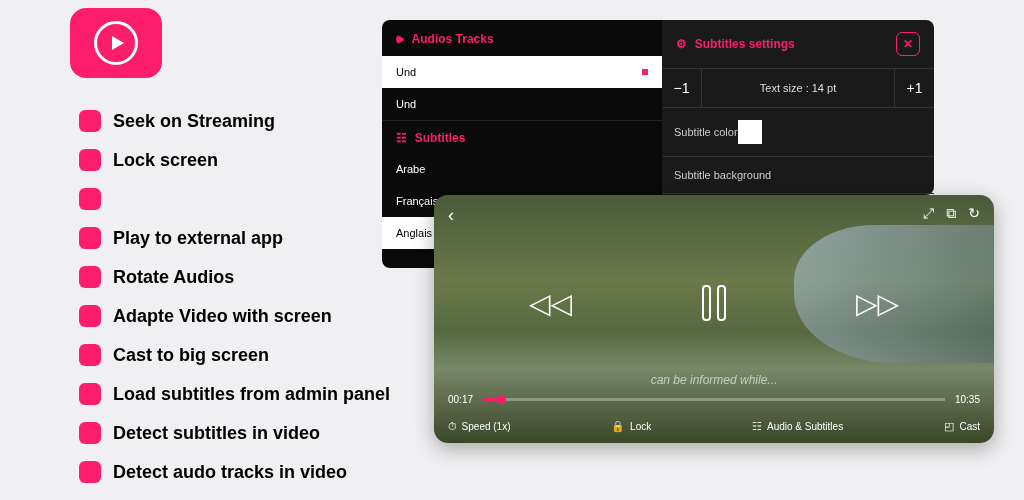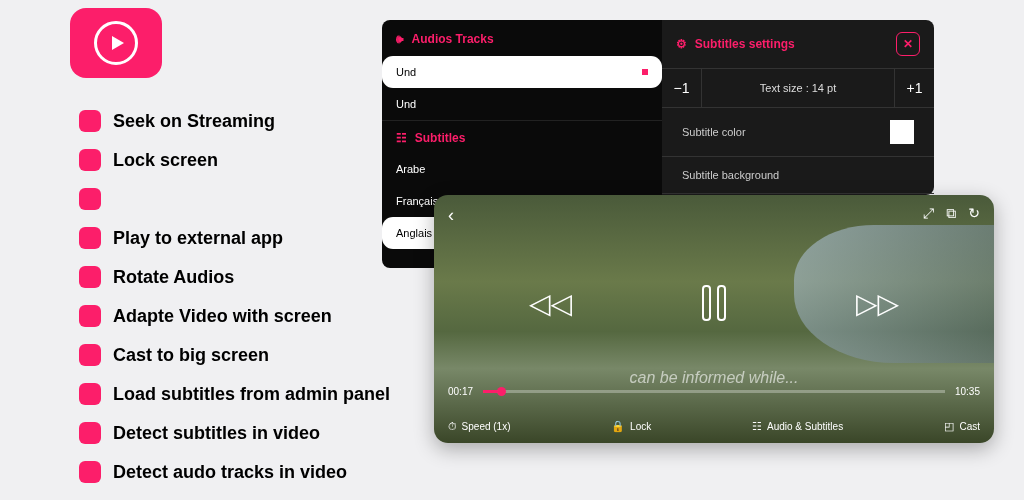--- a/index.html
+++ b/index.html
@@ -9,56 +9,56 @@
 .logo-inner { width: 44px; height: 44px; border: 3px solid #fff; border-radius: 50%; display: flex; align-items: center; justify-content: center; }
 .logo-play { width: 0; height: 0; border-left: 12px solid #fff; border-top: 7px solid transparent; border-bottom: 7px solid transparent; margin-left: 3px; }
 
 .features { position: absolute; top: 110px; left: 70px; display: flex; flex-direction: column; gap: 17px; }
 .feature-item { display: flex; align-items: center; gap: 12px; margin-left: 9px; }
 .bullet { width: 22px; height: 22px; background: #fc1e6a; border-radius: 6px; flex-shrink: 0; }
 .feature-text { font-size: 18px; font-weight: 700; color: #000; }
 
 .audio-panel { position: absolute; top: 20px; left: 382px; width: 280px; height: 248px; background: #0a0a0a; border-radius: 8px 0 0 8px; overflow: hidden; }
 .audio-header { padding: 12px 14px 10px; display: flex; align-items: center; gap: 8px; color: #fc1e6a; font-size: 12px; font-weight: 600; }
-.audio-item { padding: 10px 14px; color: #fff; font-size: 11px; display: flex; justify-content: space-between; align-items: center; border-radius: 11px; }
+.audio-item { padding: 10px 14px; color: #fff; font-size: 11px; display: flex; justify-content: space-between; align-items: center; }
 .audio-item.selected { background: #fff; color: #000; }
 .audio-dot { width: 6px; height: 6px; background: #fc1e6a; }
 .sub-header { padding: 10px 14px 8px; display: flex; align-items: center; gap: 8px; color: #fc1e6a; font-size: 12px; font-weight: 600; border-top: 1px solid #222; }
 
 .subtitle-panel { position: absolute; top: 20px; left: 662px; width: 272px; height: 175px; background: #1a1a1a; border-radius: 0 8px 8px 0; }
 .sub-header2 { padding: 12px 14px; display: flex; justify-content: space-between; align-items: center; }
 .sub-title { display: flex; align-items: center; gap: 8px; color: #fc1e6a; font-size: 12px; font-weight: 600; }
 .close-btn { width: 24px; height: 24px; border: 1.5px solid #fc1e6a; border-radius: 6px; display: flex; align-items: center; justify-content: center; color: #fc1e6a; font-size: 12px; font-weight: bold; cursor: pointer; }
 .size-row { display: flex; border-top: 1px solid #333; border-bottom: 1px solid #333; }
 .size-btn { width: 40px; height: 38px; display: flex; align-items: center; justify-content: center; color: #fff; font-size: 14px; border-right: 1px solid #333; cursor: pointer; }
 .size-btn:last-child { border-right: none; border-left: 1px solid #333; }
 .size-label { flex: 1; display: flex; align-items: center; justify-content: center; color: #ddd; font-size: 11px; }
-.setting-row { display: flex; justify-content: space-between; align-items: center; padding: 12px 20px; border-bottom: 1px solid #333; }
+.setting-row { display: flex; align-items: center; padding: 12px 12px; border-bottom: 1px solid #333; }
 .setting-label { color: #ccc; font-size: 11px; }
 .color-swatch { width: 24px; height: 24px; background: #fff; }
 
 .player { position: absolute; top: 195px; left: 434px; width: 560px; height: 248px; border-radius: 14px; overflow: hidden; background: linear-gradient(to bottom, #4a5a3a 0%, #6a7a4a 35%, #556840 55%, #788868 70%, #3a4628 100%); box-shadow: 0 6px 20px rgba(0,0,0,0.3); }
 .player::before { content: ''; position: absolute; right: 0; top: 30px; bottom: 80px; width: 200px; background: linear-gradient(135deg, rgba(180,200,220,0.6), rgba(80,100,120,0.4)); border-radius: 40% 0 0 50%; }
 .player-top { position: absolute; top: 10px; left: 14px; right: 14px; display: flex; justify-content: space-between; }
 .back-icon { color: #fff; font-size: 18px; cursor: pointer; }
 .top-icons { display: flex; gap: 12px; }
 .top-icons span { color: #fff; font-size: 14px; cursor: pointer; }
 .controls { position: absolute; top: 90px; left: 0; right: 0; display: flex; justify-content: center; align-items: center; gap: 130px; }
 .rewind, .forward { color: #fff; font-size: 28px; cursor: pointer; }
 .pause { display: flex; gap: 6px; cursor: pointer; }
 .pause-bar { width: 9px; height: 36px; border: 2.5px solid #fff; border-radius: 4px; }
-.progress-row { position: absolute; bottom: 46px; left: 14px; right: 14px; display: flex; align-items: center; gap: 10px; }
+.progress-row { position: absolute; bottom: 38px; left: 14px; right: 14px; display: flex; align-items: center; gap: 10px; }
 .time { color: #fff; font-size: 10px; }
 .progress-bar { flex: 1; height: 3px; background: rgba(255,255,255,0.3); position: relative; }
 .progress-fill { position: absolute; left: 0; top: 0; bottom: 0; background: #fc1e6a; }
 .progress-thumb { position: absolute; top: -3px; width: 9px; height: 9px; background: #fc1e6a; border-radius: 50%; }
 .bottom-row { position: absolute; bottom: 10px; left: 14px; right: 14px; display: flex; justify-content: space-between; }
 .bottom-btn { display: flex; align-items: center; gap: 5px; color: #fff; font-size: 10px; cursor: pointer; }
 .icon-sm { font-size: 11px; }
-.subtitle-overlay { position: absolute; bottom: 56px; left: 0; right: 0; text-align: center; color: rgba(255,255,255,0.6); font-size: 16px; font-style: italic; }
+.subtitle-overlay { position: absolute; bottom: 56px; left: 0; right: 0; text-align: center; color: rgba(255,255,255,0.6); font-size: 12px; font-style: italic; }
 </style>
 </head>
 <body>
 
 <div class="logo">
   <div class="logo-inner">
       <div class="logo-play"></div>
     </div>
 </div>
 

